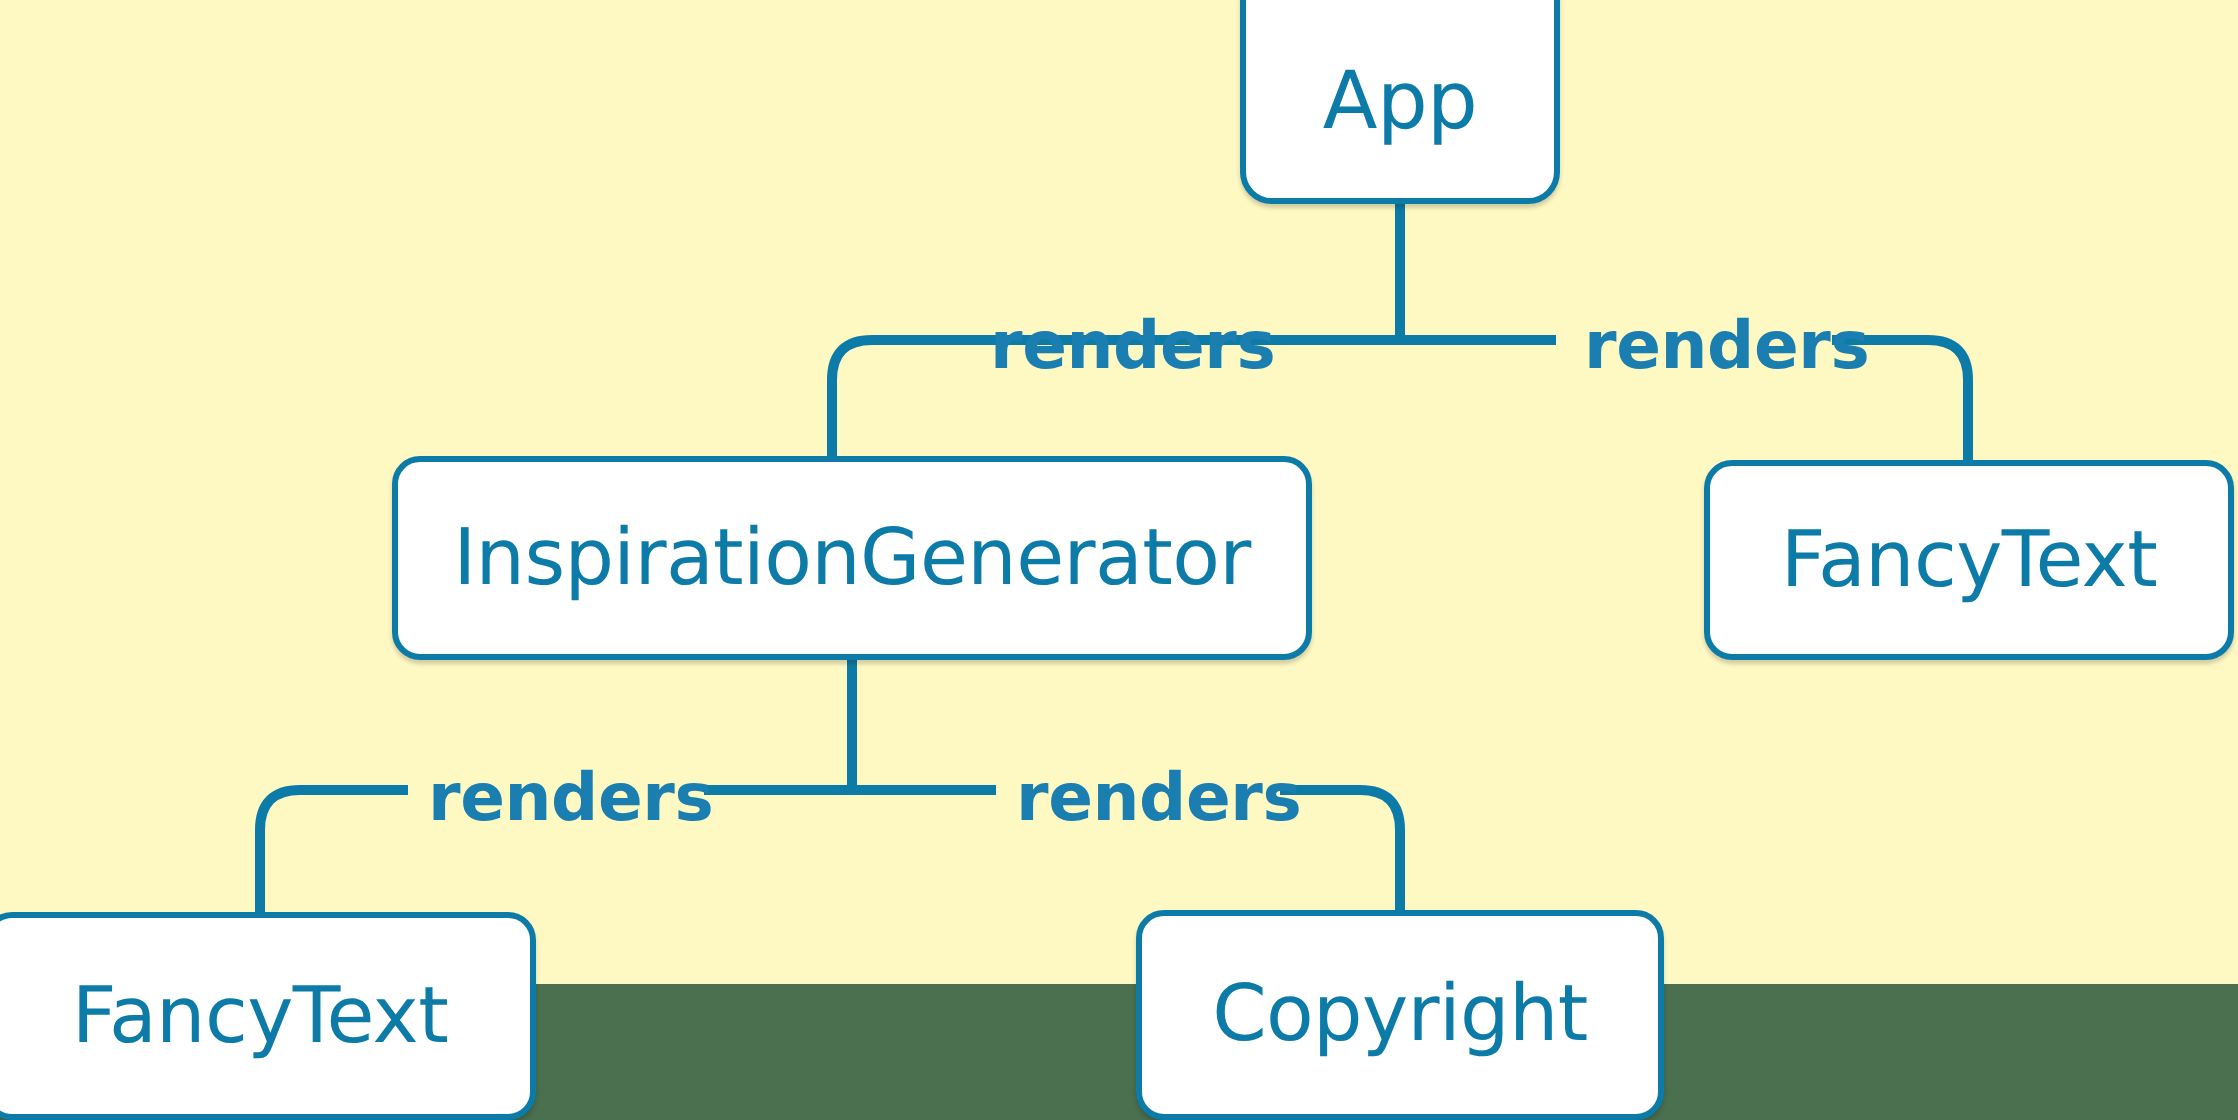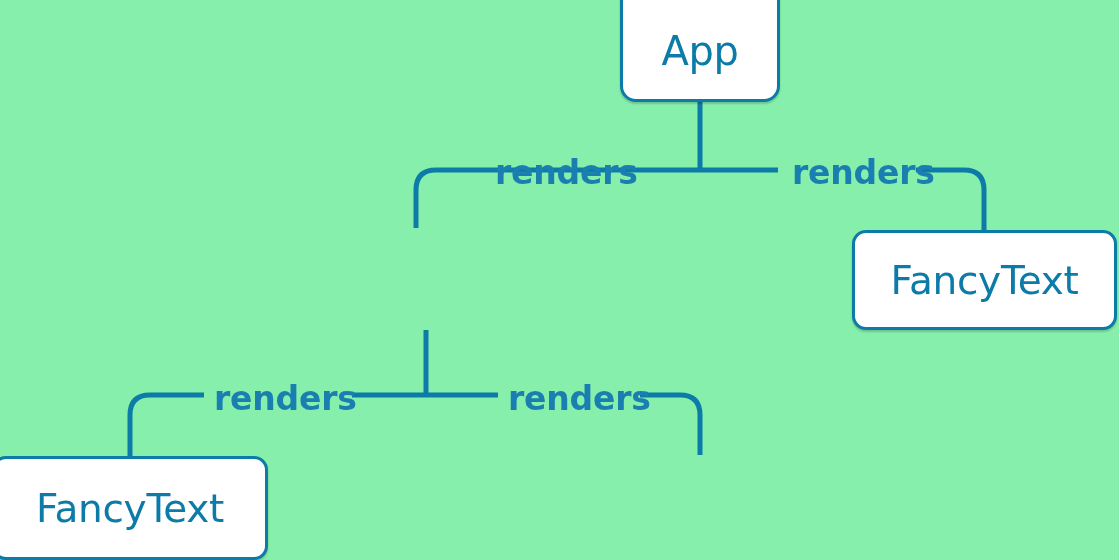--- a/index.html
+++ b/index.html
@@ -9,22 +9,22 @@
   body {
     width: 1119px;
     height: 560px;
     background: #4a7050;
     font-family: "DejaVu Sans", sans-serif;
     overflow: hidden;
   }
   #diagram {
     position: relative;
     width: 1119px;
-    height: 560px;
-    background: #86efac;
+    height: 492px;
+    background: #fef9c3;
   }
   #edge-layer {
     position: absolute;
     left: 0;
     top: 0;
     width: 1119px;
     height: 560px;
     pointer-events: none;
   }
   .node {
@@ -93,28 +93,34 @@
     <path d="M 150 395 Q 130 395 130 415 L 130 456" stroke="#0d7ba8" stroke-width="5" fill="none" stroke-linecap="butt"></path>
 
     <path d="M 426 395 L 498 395 M 640 395 L 680 395" stroke="#0d7ba8" stroke-width="5" fill="none" stroke-linecap="butt"></path>
     <path d="M 680 395 Q 700 395 700 415 L 700 455" stroke="#0d7ba8" stroke-width="5" fill="none" stroke-linecap="butt"></path>
   </svg>
 
   <div class="node" id="node-app">
     <span class="node-label">App</span>
   </div>
 
+  <div class="node" id="node-inspiration">
+    <span class="node-label">InspirationGenerator</span>
+  </div>
 
   <div class="node" id="node-fancytext-right">
     <span class="node-label">FancyText</span>
   </div>
 
   <div class="node" id="node-fancytext-bottom">
     <span class="node-label">FancyText</span>
   </div>
 
+  <div class="node" id="node-copyright">
+    <span class="node-label">Copyright</span>
+  </div>
 
   <span class="edge-label" id="label-app-inspiration">renders</span>
   <span class="edge-label" id="label-app-fancytext">renders</span>
   <span class="edge-label" id="label-ig-fancytext">renders</span>
   <span class="edge-label" id="label-ig-copyright">renders</span>
 
 </div>
 
 </body></html>

